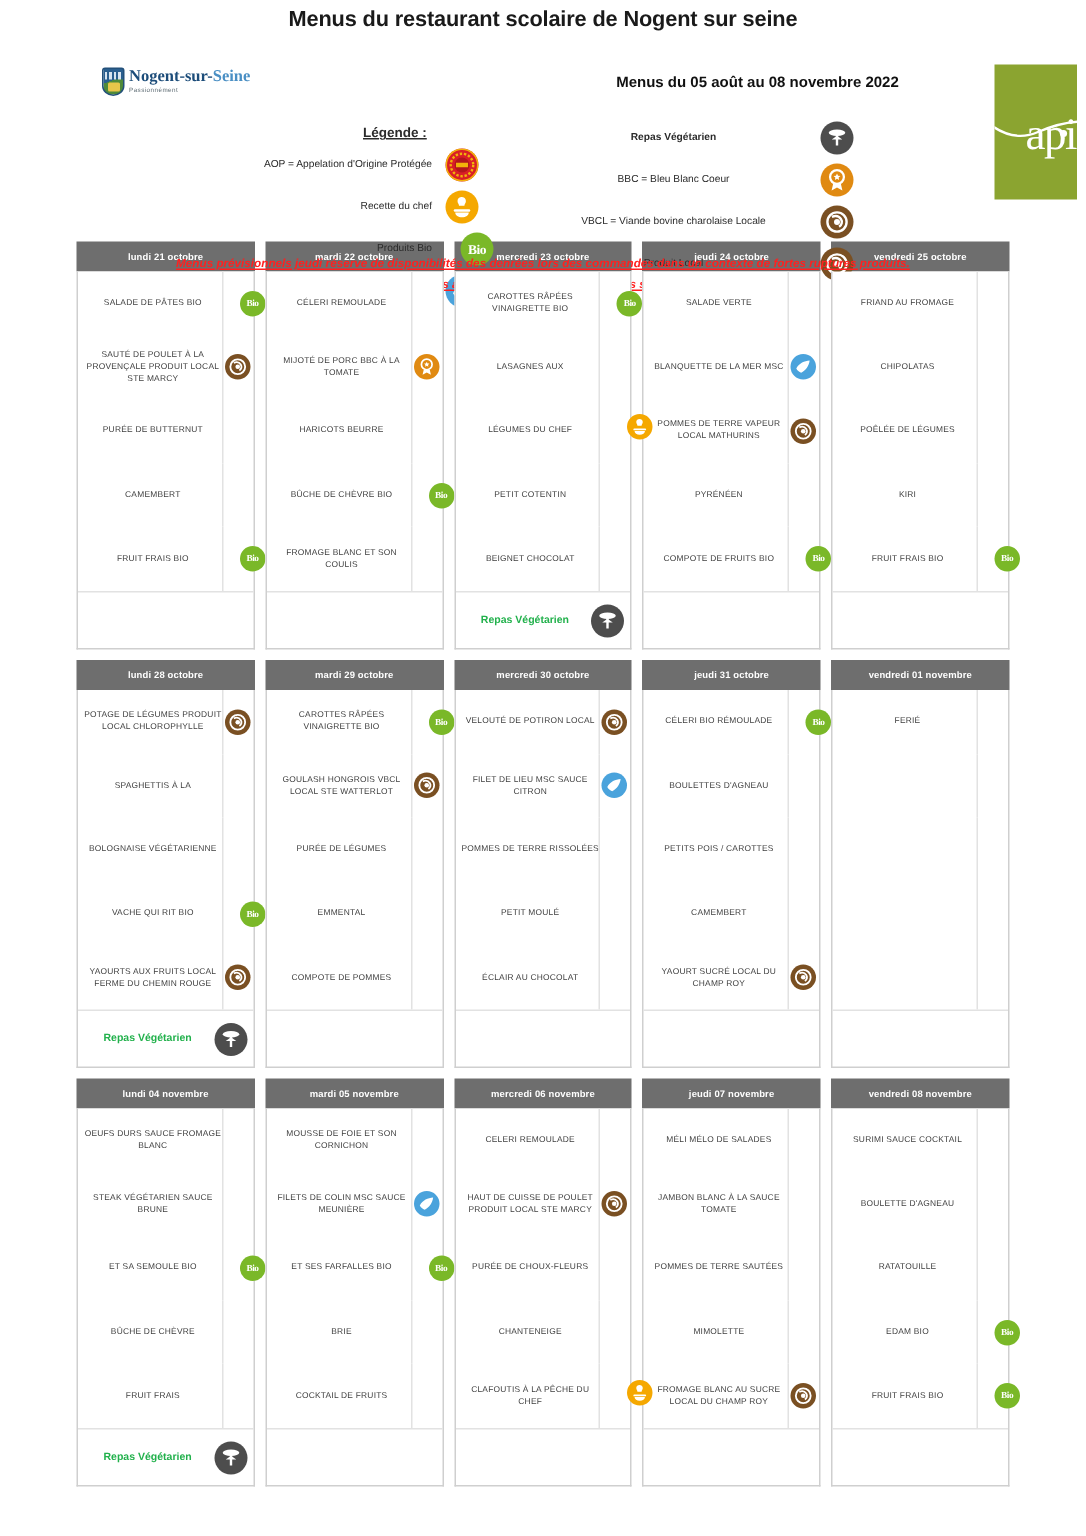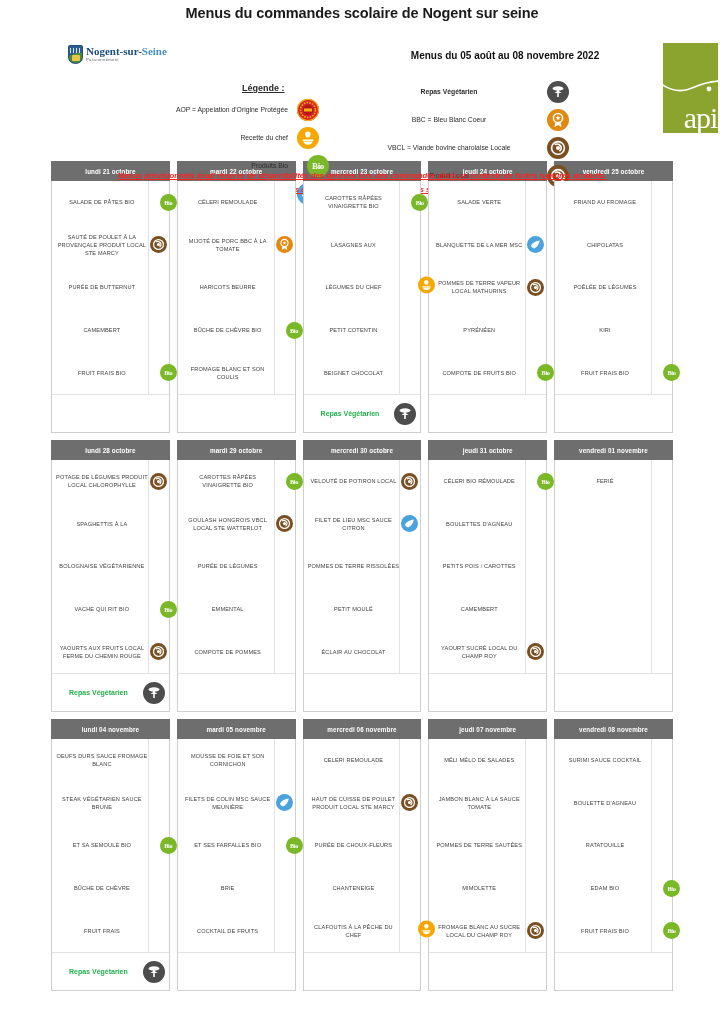--- a/index.html
+++ b/index.html
@@ -82,21 +82,21 @@
     display: flex; align-items: flex-end; justify-content: center;
     overflow: hidden;
   }
   .api-logo .wave {
     position: absolute; top: 36px; left: -3px; width: 62px; height: 16px;
   }
   .api-logo .api-word {
     position: relative;
     font-family: "Liberation Serif", serif;
     font-size: 30px; color: #fff; line-height: 1;
-    letter-spacing: -1px; margin-left: 20px;
+    padding-bottom: 28px; letter-spacing: -1px; margin-left: 20px;
   }
 
   
   .legend-title {
     position: absolute; left: 205px; top: 62px;
     font-size: 9px; font-weight: bold; color: #2b2b2b;
     text-decoration: underline;
     margin-left: 37px;
   }
   .legend-left  { position: absolute; left: 20px;  top: 78px; width: 300px; }
@@ -191,21 +191,21 @@
     padding-left: 6px;
     border-top: 1px solid #e2e2e2;
   }
   .veg-row .veg-label { flex: 1; text-align: center; }
   .veg-row .veg-ico { width: 30px; display: flex; justify-content: center; }
   .veg-spacer { height: 38px; border-top: 1px solid #e2e2e2; }
 </style>
 </head>
 <body>
 
-<h1 class="page-title">Menus du commandes scolaire de Nogent sur seine</h1>
+<h1 class="page-title">Menus du restaurant scolaire de Nogent sur seine</h1>
 
 <div class="header-band">
 
   <div class="nogent-logo">
     <div class="crest"></div>
     <div class="nogent-text">
       <div class="nogent-name"><span>Nogent-sur-</span><span class="hl">Seine</span></div>
       <div class="nogent-tag">Passionnément</div>
     </div>
   </div>

